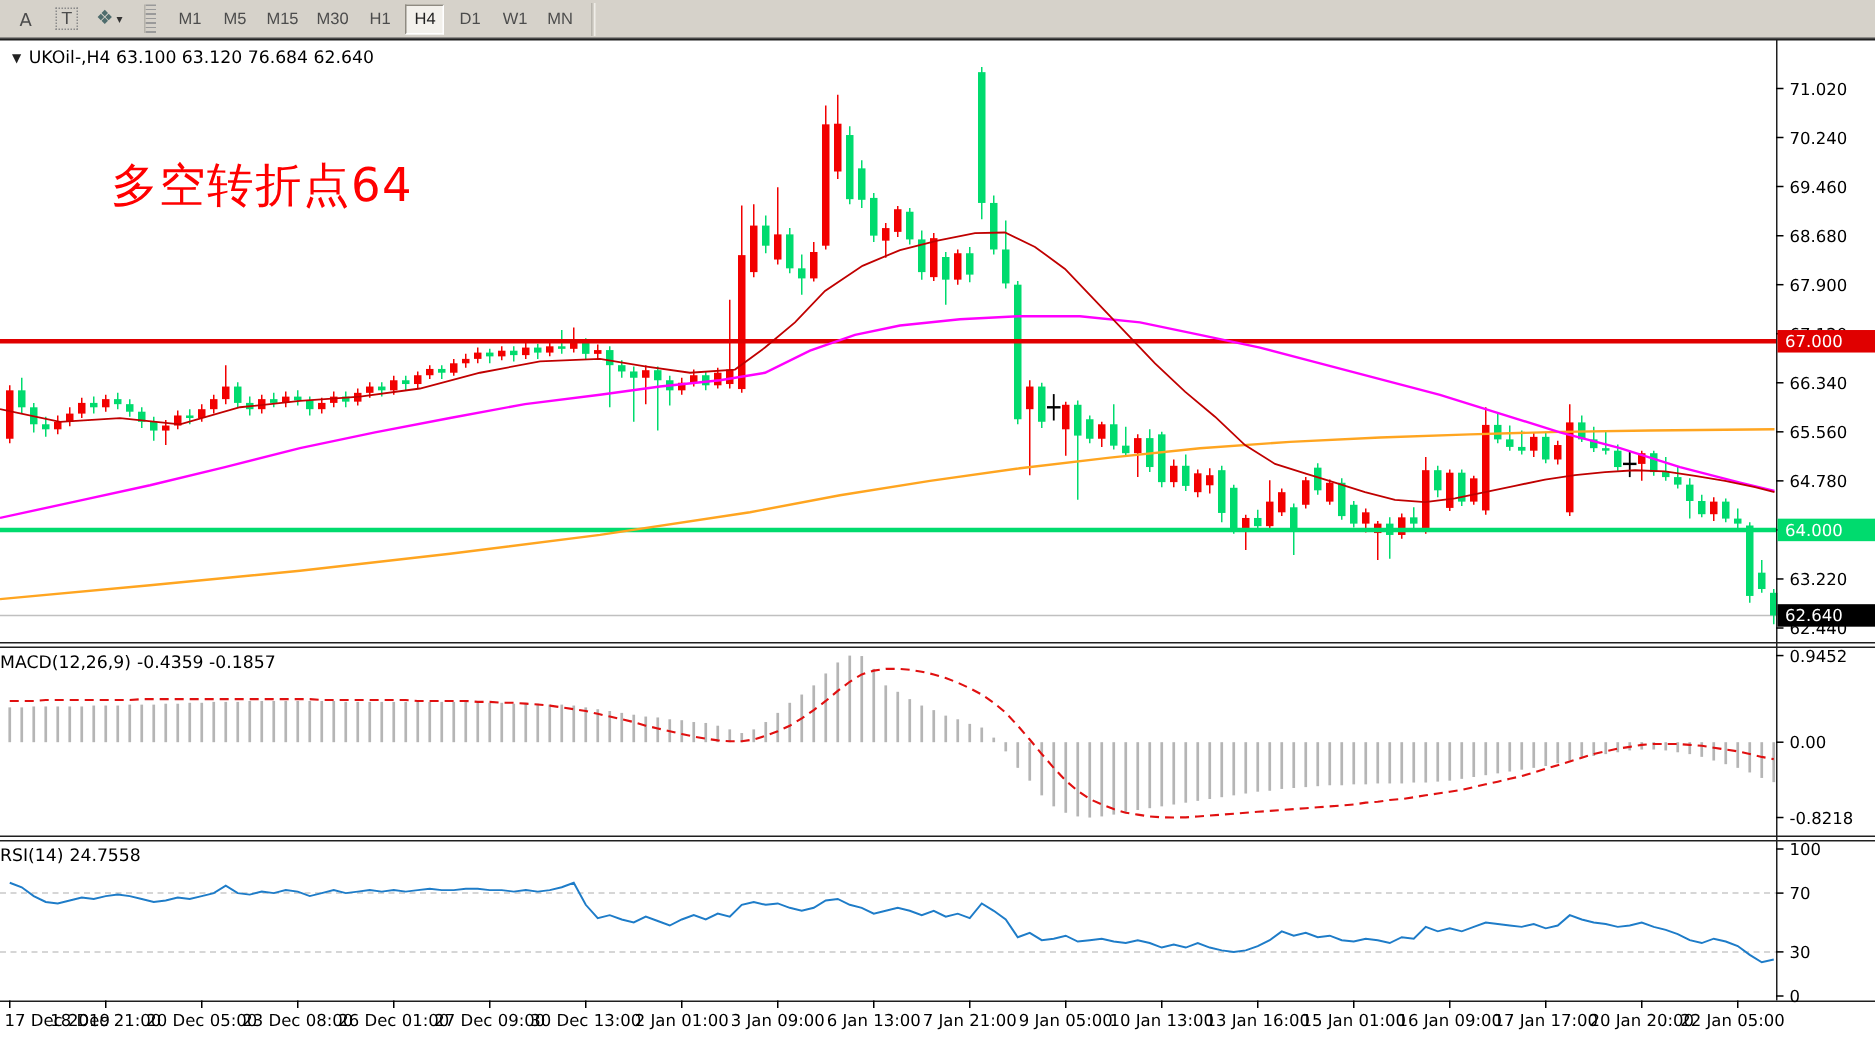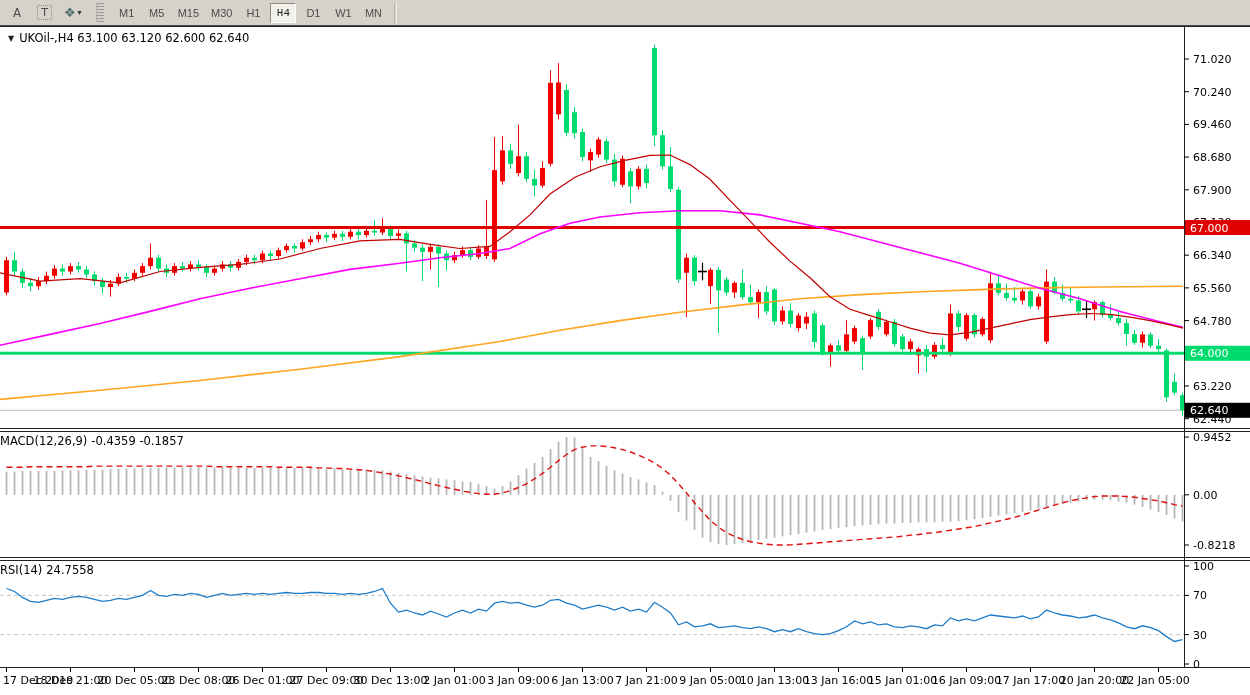--- a/index.html
+++ b/index.html
@@ -12,21 +12,21 @@
   .tbtn:first-child{margin-left:6px;}
   .t-box{border:1px dotted #8a8a8a;padding:0 3px;font-size:11px;line-height:13px;}
   .arrows{display:flex;align-items:center;gap:2px;margin:0 4px;color:#4f6d6d;font-size:13px;}
   .arrows .caret{font-size:8px;color:#333;}
   .grip{width:7px;height:19px;margin:0 8px 0 10px;
     background:repeating-linear-gradient(to bottom,#9a9a9a 0 1px,transparent 1px 3px);
     border-left:1px solid #b5b2aa;}
   .tf-group{display:flex;align-items:center;}
   .tf{height:20px;min-width:26px;padding:0 3px;margin:0 2px;border:1px solid transparent;
     background:transparent;color:#4c4c4c;font-size:11px;display:flex;align-items:center;justify-content:center;cursor:default;text-align:center;}
-  .tf.active{background:#f3f1ec;border:1px solid #8f8b82;border-bottom-color:#fff;border-right-color:#fff;color:#222;font-family:Liberation Mono, monospace;}
+  .tf.active{background:#f3f1ec;border:1px solid #8f8b82;border-bottom-color:#fff;border-right-color:#fff;color:#222;}
   .tf-end{width:1px;height:22px;margin-left:6px;border-left:1px solid #b8b5ad;border-right:1px solid #efede8;}
   
   .chart-area{position:absolute;left:0;top:26px;width:1250px;height:669px;background:#fff;}
   #chart-svg{position:absolute;left:0;top:0;}
   .chart-title{position:absolute;left:8px;top:5px;font-size:11.5px;color:#000;display:flex;align-items:center;gap:5px;}
   .chart-title .dd{font-size:8px;color:#222;}
   .annotation{position:absolute;left:74px;top:77px;font-size:31px;letter-spacing:1px;color:#ff0000;white-space:nowrap;}
   .ind-label{position:absolute;left:0;font-size:11.5px;color:#000;white-space:nowrap;}
   .ind-label span{margin-right:4px;}
   #macd-label{top:408px;}
@@ -605,21 +605,22 @@
       <text x="966.5" y="658" fill="#000" font-size="11" font-family="DejaVu Sans, Liberation Sans, sans-serif" text-anchor="middle">16 Jan 09:00</text>
       <line x1="1030.5" y1="641" x2="1030.5" y2="646" stroke="#000" stroke-width="1"></line>
       <text x="1030.5" y="658" fill="#000" font-size="11" font-family="DejaVu Sans, Liberation Sans, sans-serif" text-anchor="middle">17 Jan 17:00</text>
       <line x1="1094.5" y1="641" x2="1094.5" y2="646" stroke="#000" stroke-width="1"></line>
       <text x="1094.5" y="658" fill="#000" font-size="11" font-family="DejaVu Sans, Liberation Sans, sans-serif" text-anchor="middle">20 Jan 20:00</text>
       <line x1="1158.5" y1="641" x2="1158.5" y2="646" stroke="#000" stroke-width="1"></line>
       <text x="1155" y="658" fill="#000" font-size="11" font-family="DejaVu Sans, Liberation Sans, sans-serif" text-anchor="middle">22 Jan 05:00</text>
     </svg>
   <div class="chart-title">
     <span class="dd">▼</span>
-    <span>UKOil-,H4  63.100 63.120 62.600 62.640</span>
+    <span>UKOil-,H4  63.100 63.120 76.684 62.640</span>
   </div>
+  <div class="annotation">多空转折点64</div>
   <div class="ind-label" id="macd-label">
     <span>MACD(12,26,9)</span><span>-0.4359 -0.1857</span>
   </div>
   <div class="ind-label" id="rsi-label">
     <span>RSI(14)</span><span>24.7558</span>
   </div>
 </div>
 
 </body></html>

